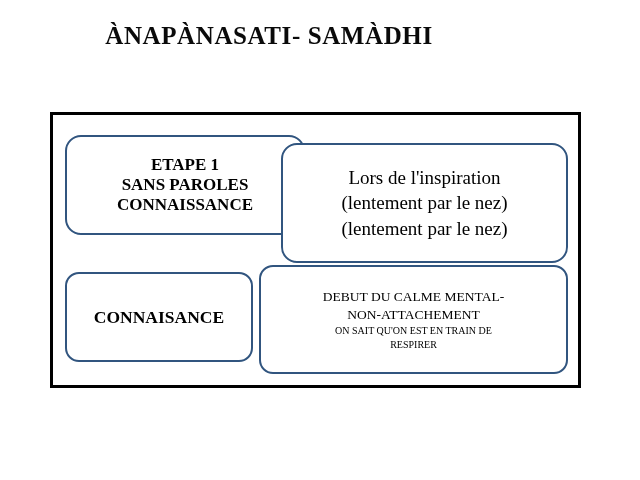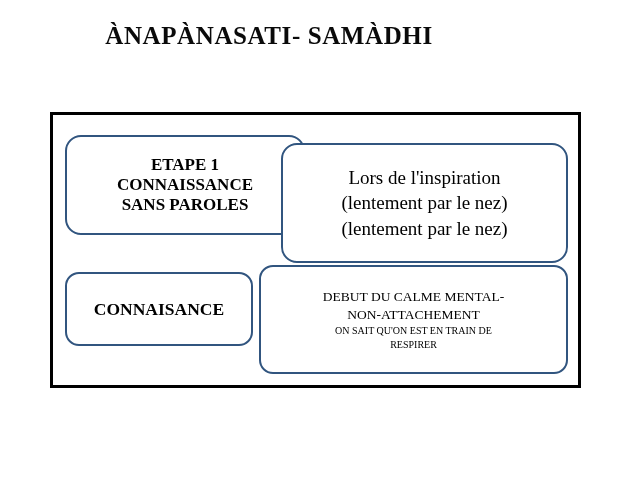--- a/index.html
+++ b/index.html
@@ -79,21 +79,21 @@
     border-radius: 16px;
     line-height: 1.32;
     margin-top: 20px;
   }
 
   
   .node-connaisance {
     left: 12px;
     top: 157px;
     width: 188px;
-    height: 74px;
+    height: 90px;
     font-size: 17.5px;
     font-weight: bold;
     border-radius: 14px;
   }
 
   
   .node-calme {
     left: 206px;
     top: 150px;
     width: 309px;
@@ -114,22 +114,22 @@
 </head>
 <body>
 
 <div class="title">ÀNAPÀNASATI- SAMÀDHI</div>
 
 <div class="outer-frame">
 
   <div class="node node-etape1">
     <div>
       <span class="line">ETAPE 1</span>
+      <span class="line">SANS PAROLES</span>
       <span class="line">CONNAISSANCE</span>
-      <span class="line">SANS PAROLES</span>
     </div>
   </div>
 
   <div class="node node-breath">
     <div>
       <span class="line">Lors de l'inspiration</span>
       <span class="line">(lentement par le nez)</span>
       <span class="line">(lentement par le nez)</span>
     </div>
   </div>

